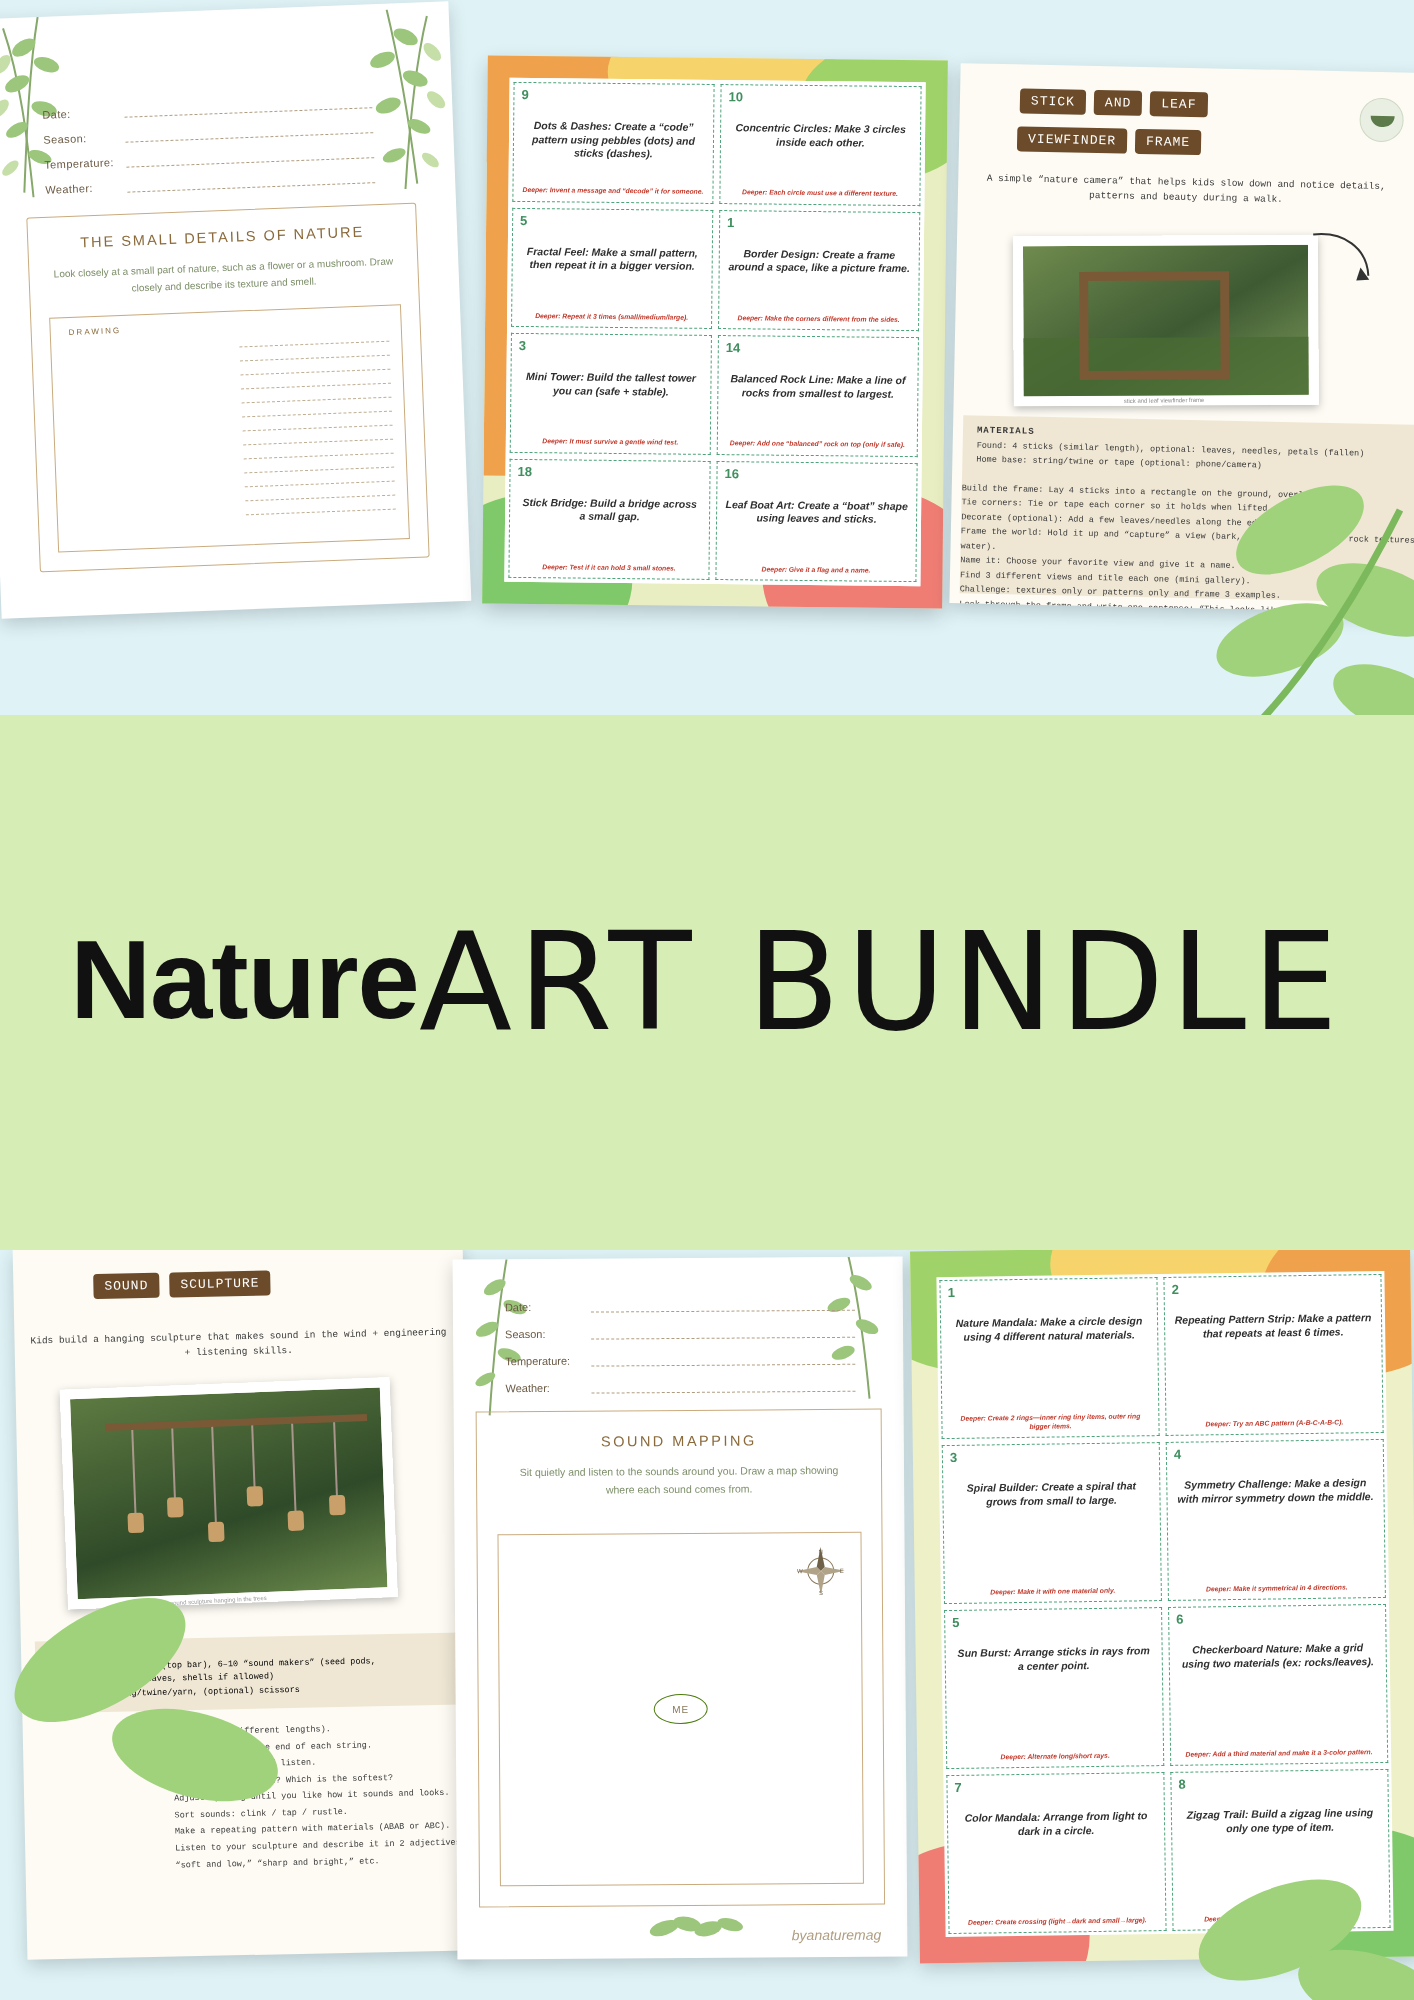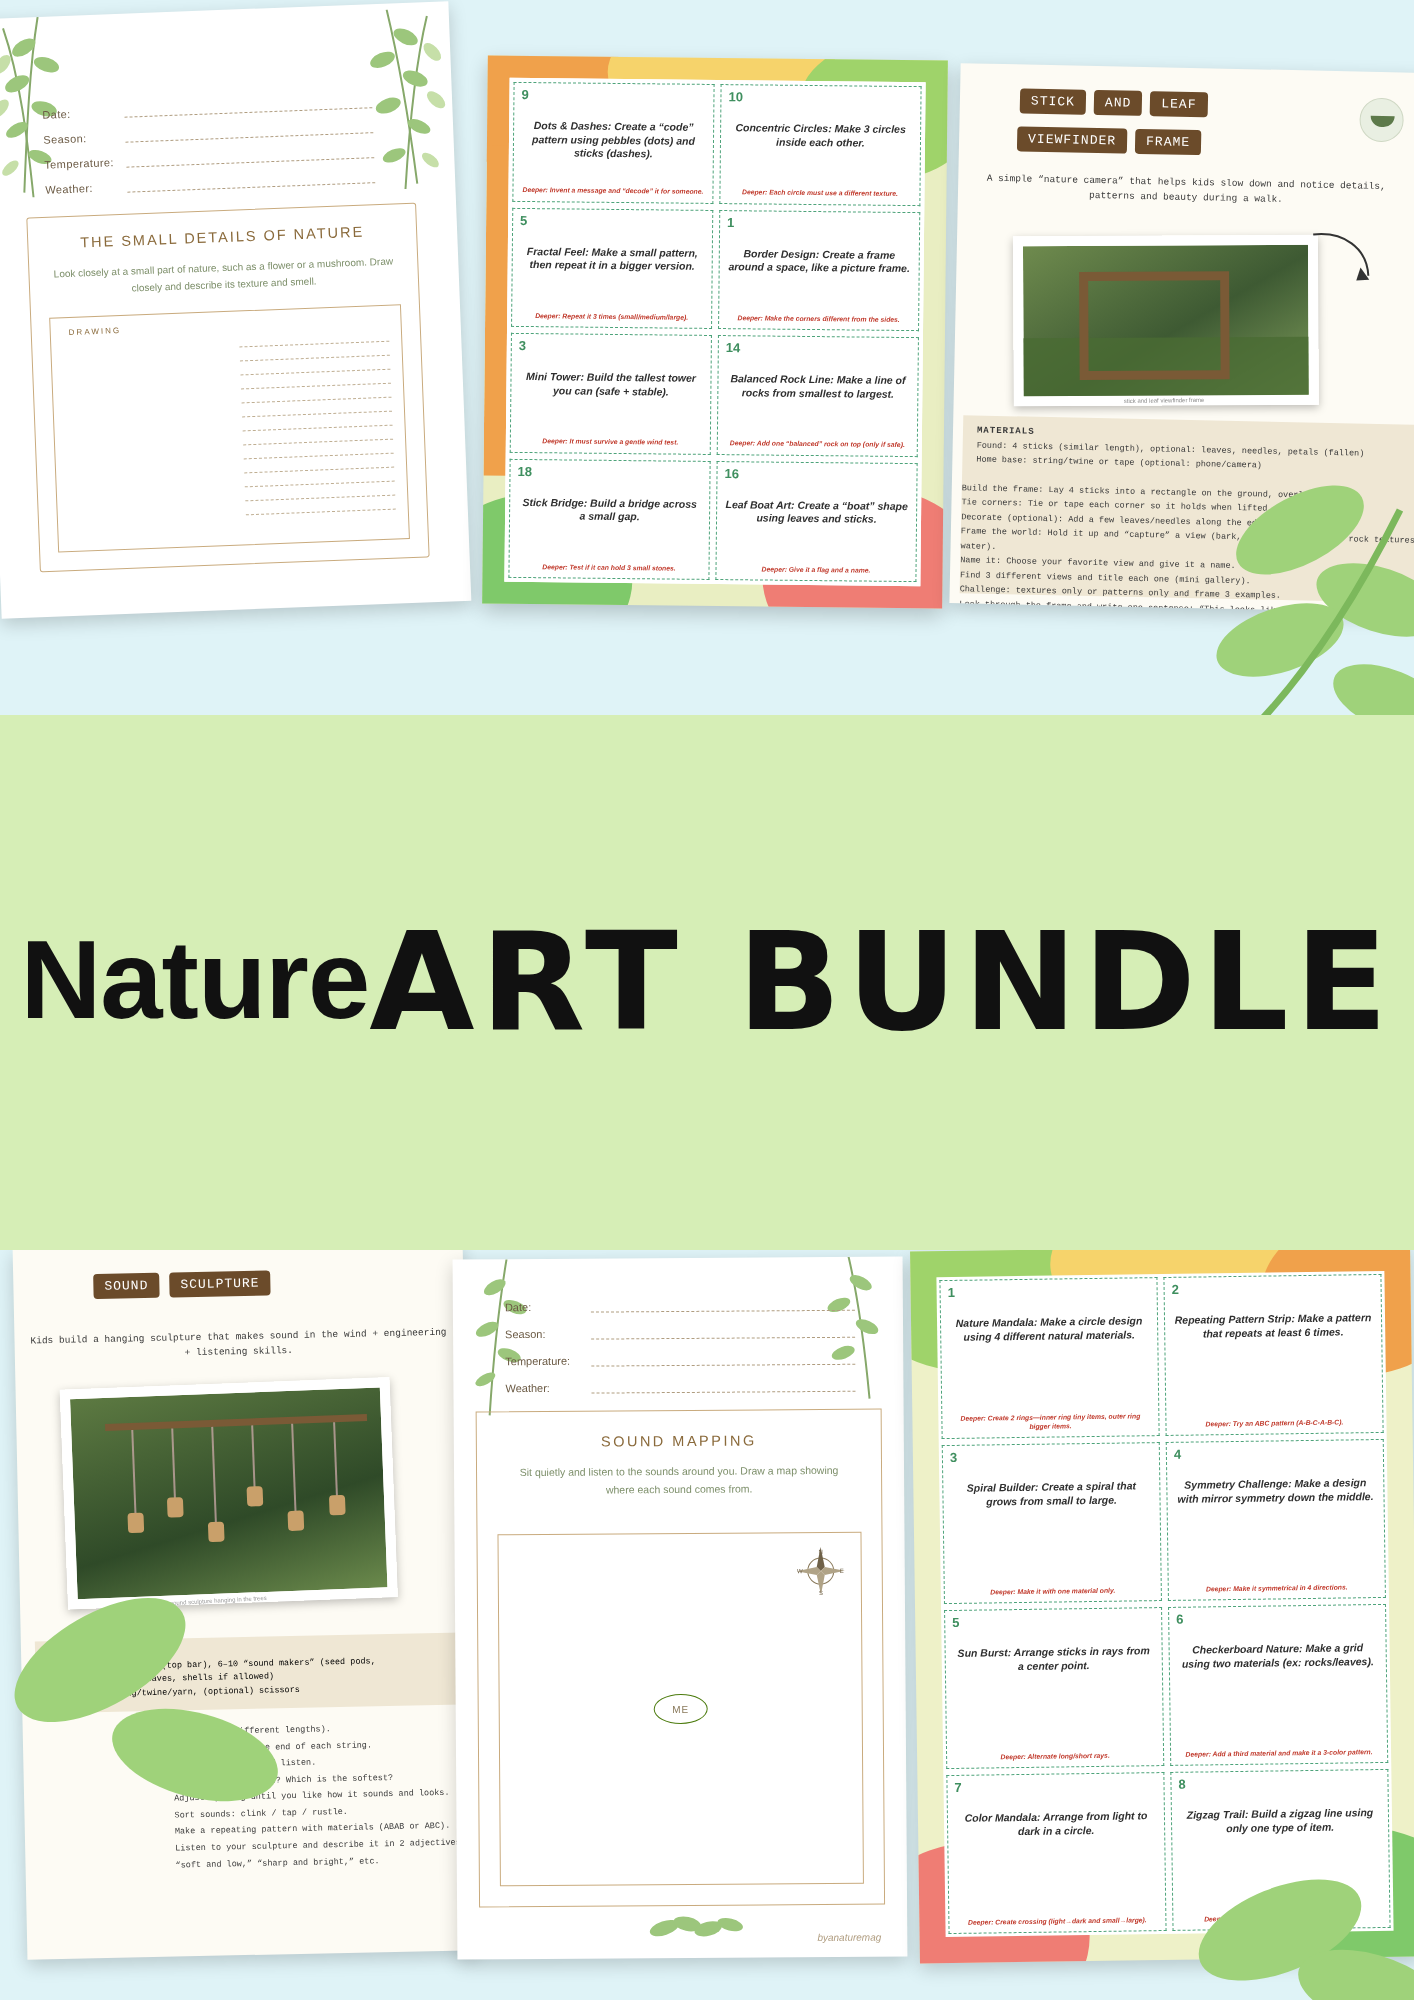--- a/index.html
+++ b/index.html
@@ -99,21 +99,21 @@
 
   
   #banner {
     position:absolute; left:0; top:715px; width:1414px; height:535px;
     background:#d6eeb6;
     display:flex; flex-direction:row; align-items:center; justify-content:center;
     z-index:5;
   }
   #banner .t1 { font-size:112px; font-weight:bold; color:#111; letter-spacing:-1px; line-height:.95; margin-bottom:4px; }
   #banner .t2 {
-    font-size:136px; font-weight:bold; color:#111; letter-spacing:6px; line-height:.95;
+    font-size:136px; font-weight:normal; color:#111; letter-spacing:6px; line-height:.95;
     font-family:"DejaVu Sans", sans-serif; text-transform:uppercase;
   }
   #banner .t3 { font-size:31px; font-weight:bold; color:#111; margin-top:34px; letter-spacing:-.2px; }
 
   
   #craft-bottom {
     left:20px; top:1245px; width:450px; height:710px;
     transform:rotate(-1.2deg);
     background:#fdfbf4; overflow:hidden;
   }
@@ -145,21 +145,21 @@
   .jb-box { position:absolute; left:22px; top:152px; right:22px; bottom:52px; border:1px solid #c9ab7e; }
   .jb-title { text-align:center; color:#8a6a3b; font-size:14.5px; letter-spacing:2.5px; margin-top:22px; }
   .jb-sub { text-align:center; color:#7d8f6a; font-size:10.5px; line-height:1.7; margin:14px 34px 0 34px; }
   .jb-inner { position:absolute; left:20px; top:122px; right:20px; bottom:20px; border:1px solid #c9ab7e; }
   .jb-me {
     position:absolute; left:50%; top:50%; transform:translate(-50%,-50%);
     width:54px; height:30px; border:1px solid #4d7c0f; border-radius:50%;
     display:flex; align-items:center; justify-content:center; font-size:10px; color:#8a7a5c; letter-spacing:1px;
   }
   .jb-compass { position:absolute; right:14px; top:12px; width:52px; height:52px; }
-  .jb-foot { position:absolute; right:26px; bottom:14px; font-size:10px; color:#b09d80; font-style:italic; }
+  .jb-foot { position:absolute; right:26px; bottom:14px; font-size:14px; color:#b09d80; font-style:italic; }
 
   
   #cards-bottom {
     left:915px; top:1248px; width:500px; height:712px;
     transform:rotate(-0.8deg);
     background:#eef1c8; overflow:hidden;
   }
   #cards-bottom .bb1 { position:absolute; left:-50px; top:-40px; width:210px; height:160px; background:#9fd36a; border-radius:50%; }
   #cards-bottom .bb2 { position:absolute; left:140px; top:-60px; width:250px; height:150px; background:#f6d36b; border-radius:50%; }
   #cards-bottom .bb3 { position:absolute; right:-50px; top:-30px; width:200px; height:160px; background:#f0a14b; border-radius:50%; }

